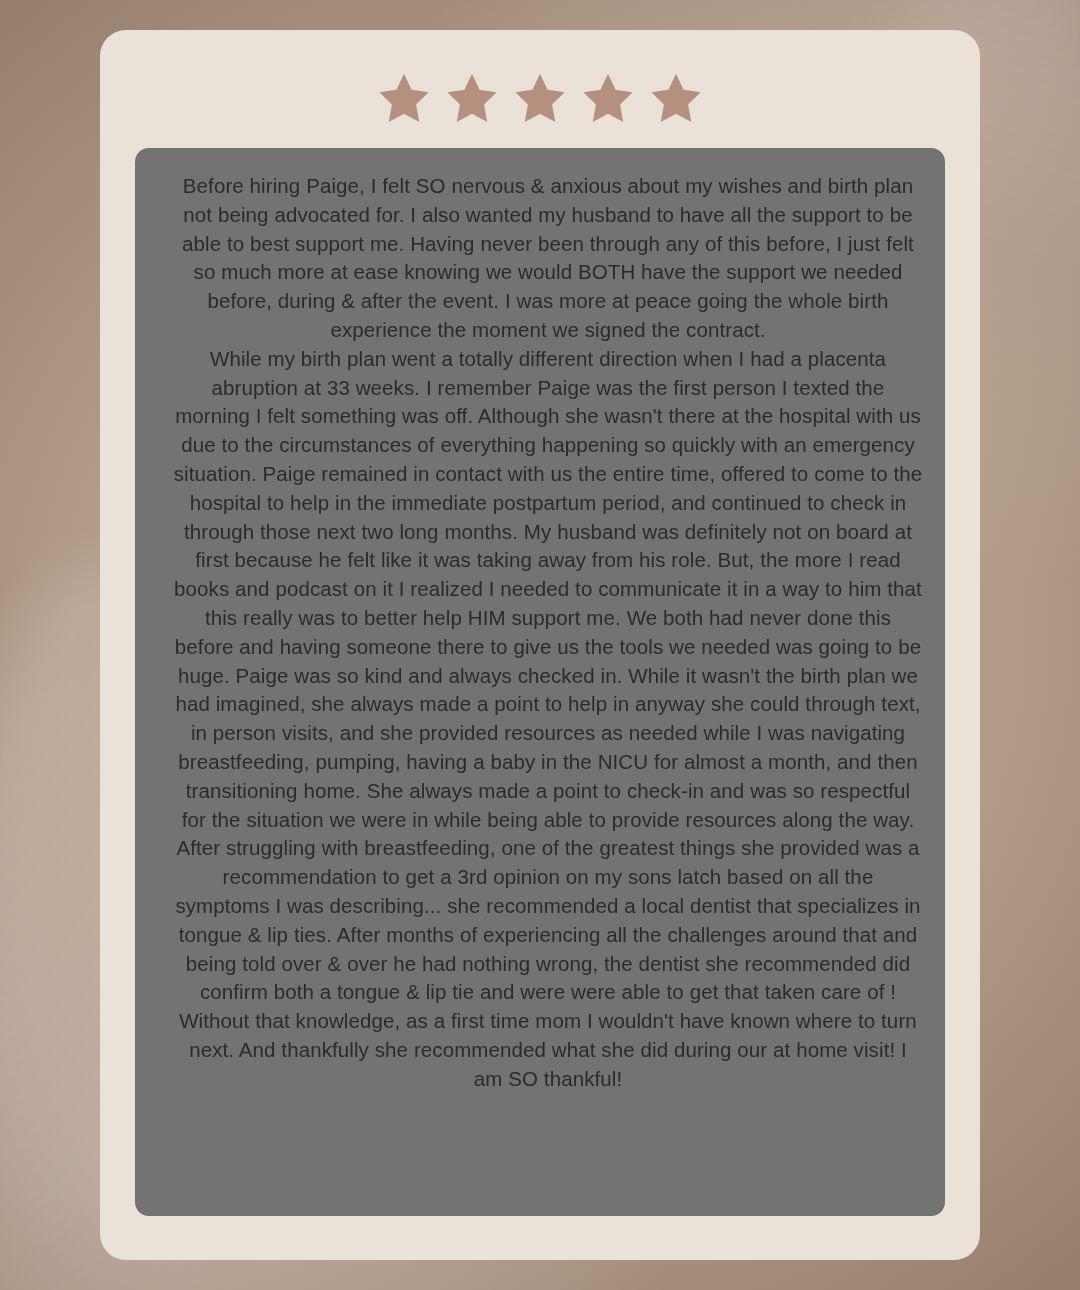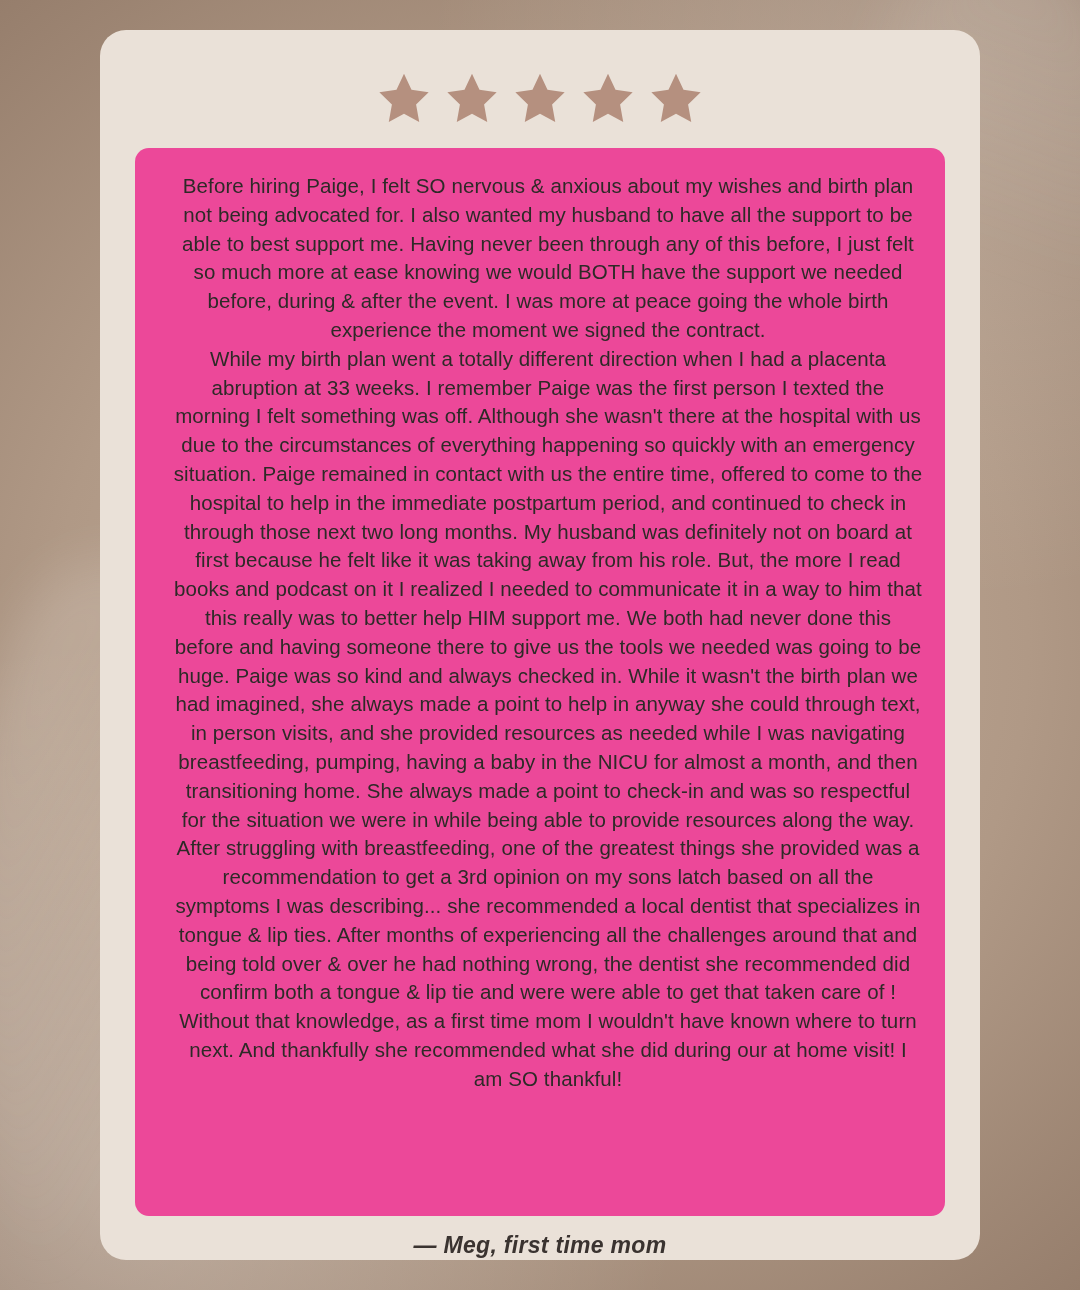--- a/index.html
+++ b/index.html
@@ -71,21 +71,21 @@
   }
   .star {
     width: 58px;
     height: 58px;
     display: block;
   }
   .star svg { display: block; }
 
   #review-panel {
     width: 810px;
-    background: #ec4899;
+    background: #737373;
     border-radius: 14px;
     box-sizing: border-box;
     padding: 24px 22px 22px 38px;
     flex: 0 0 auto;
     height: 1068px;
     overflow: hidden;
   }
 
   .para {
     margin: 0;
@@ -140,15 +140,14 @@
         </svg>
     </span>
   </div>
 
   <div id="review-panel">
     <p class="para">Before hiring Paige, I felt SO nervous &amp; anxious about my wishes and birth plan not being advocated for. I also wanted my husband to have all the support to be able to best support me. Having never been through any of this before, I just felt so much more at ease knowing we would BOTH have the support we needed before, during &amp; after the event. I was more at peace going the whole birth experience the moment we signed the contract.</p>
     <p class="para">While my birth plan went a totally different direction when I had a placenta abruption at 33 weeks. I remember Paige was the first person I texted the morning I felt something was off. Although she wasn't there at the hospital with us due to the circumstances of everything happening so quickly with an emergency situation. Paige remained in contact with us the entire time, offered to come to the hospital to help in the immediate postpartum period, and continued to check in through those next two long months. My husband was definitely not on board at first because he felt like it was taking away from his role. But, the more I read books and podcast on it I realized I needed to communicate it in a way to him that this really was to better help HIM support me. We both had never done this before and having someone there to give us the tools we needed was going to be huge. Paige was so kind and always checked in. While it wasn't the birth plan we had imagined, she always made a point to help in anyway she could through text, in person visits, and she provided resources as needed while I was navigating breastfeeding, pumping, having a baby in the NICU for almost a month, and then transitioning home. She always made a point to check-in and was so respectful for the situation we were in while being able to provide resources along the way.</p>
     <p class="para">After struggling with breastfeeding, one of the greatest things she provided was a recommendation to get a 3rd opinion on my sons latch based on all the symptoms I was describing... she recommended a local dentist that specializes in tongue &amp; lip ties. After months of experiencing all the challenges around that and being told over &amp; over he had nothing wrong, the dentist she recommended did confirm both a tongue &amp; lip tie and were were able to get that taken care of ! Without that knowledge, as a first time mom I wouldn't have known where to turn next. And thankfully she recommended what she did during our at home visit! I am SO thankful!</p>
   </div>
 
-  <div id="attribution">— Meg, first time mom</div>
 
 </div>
 
 </body></html>

